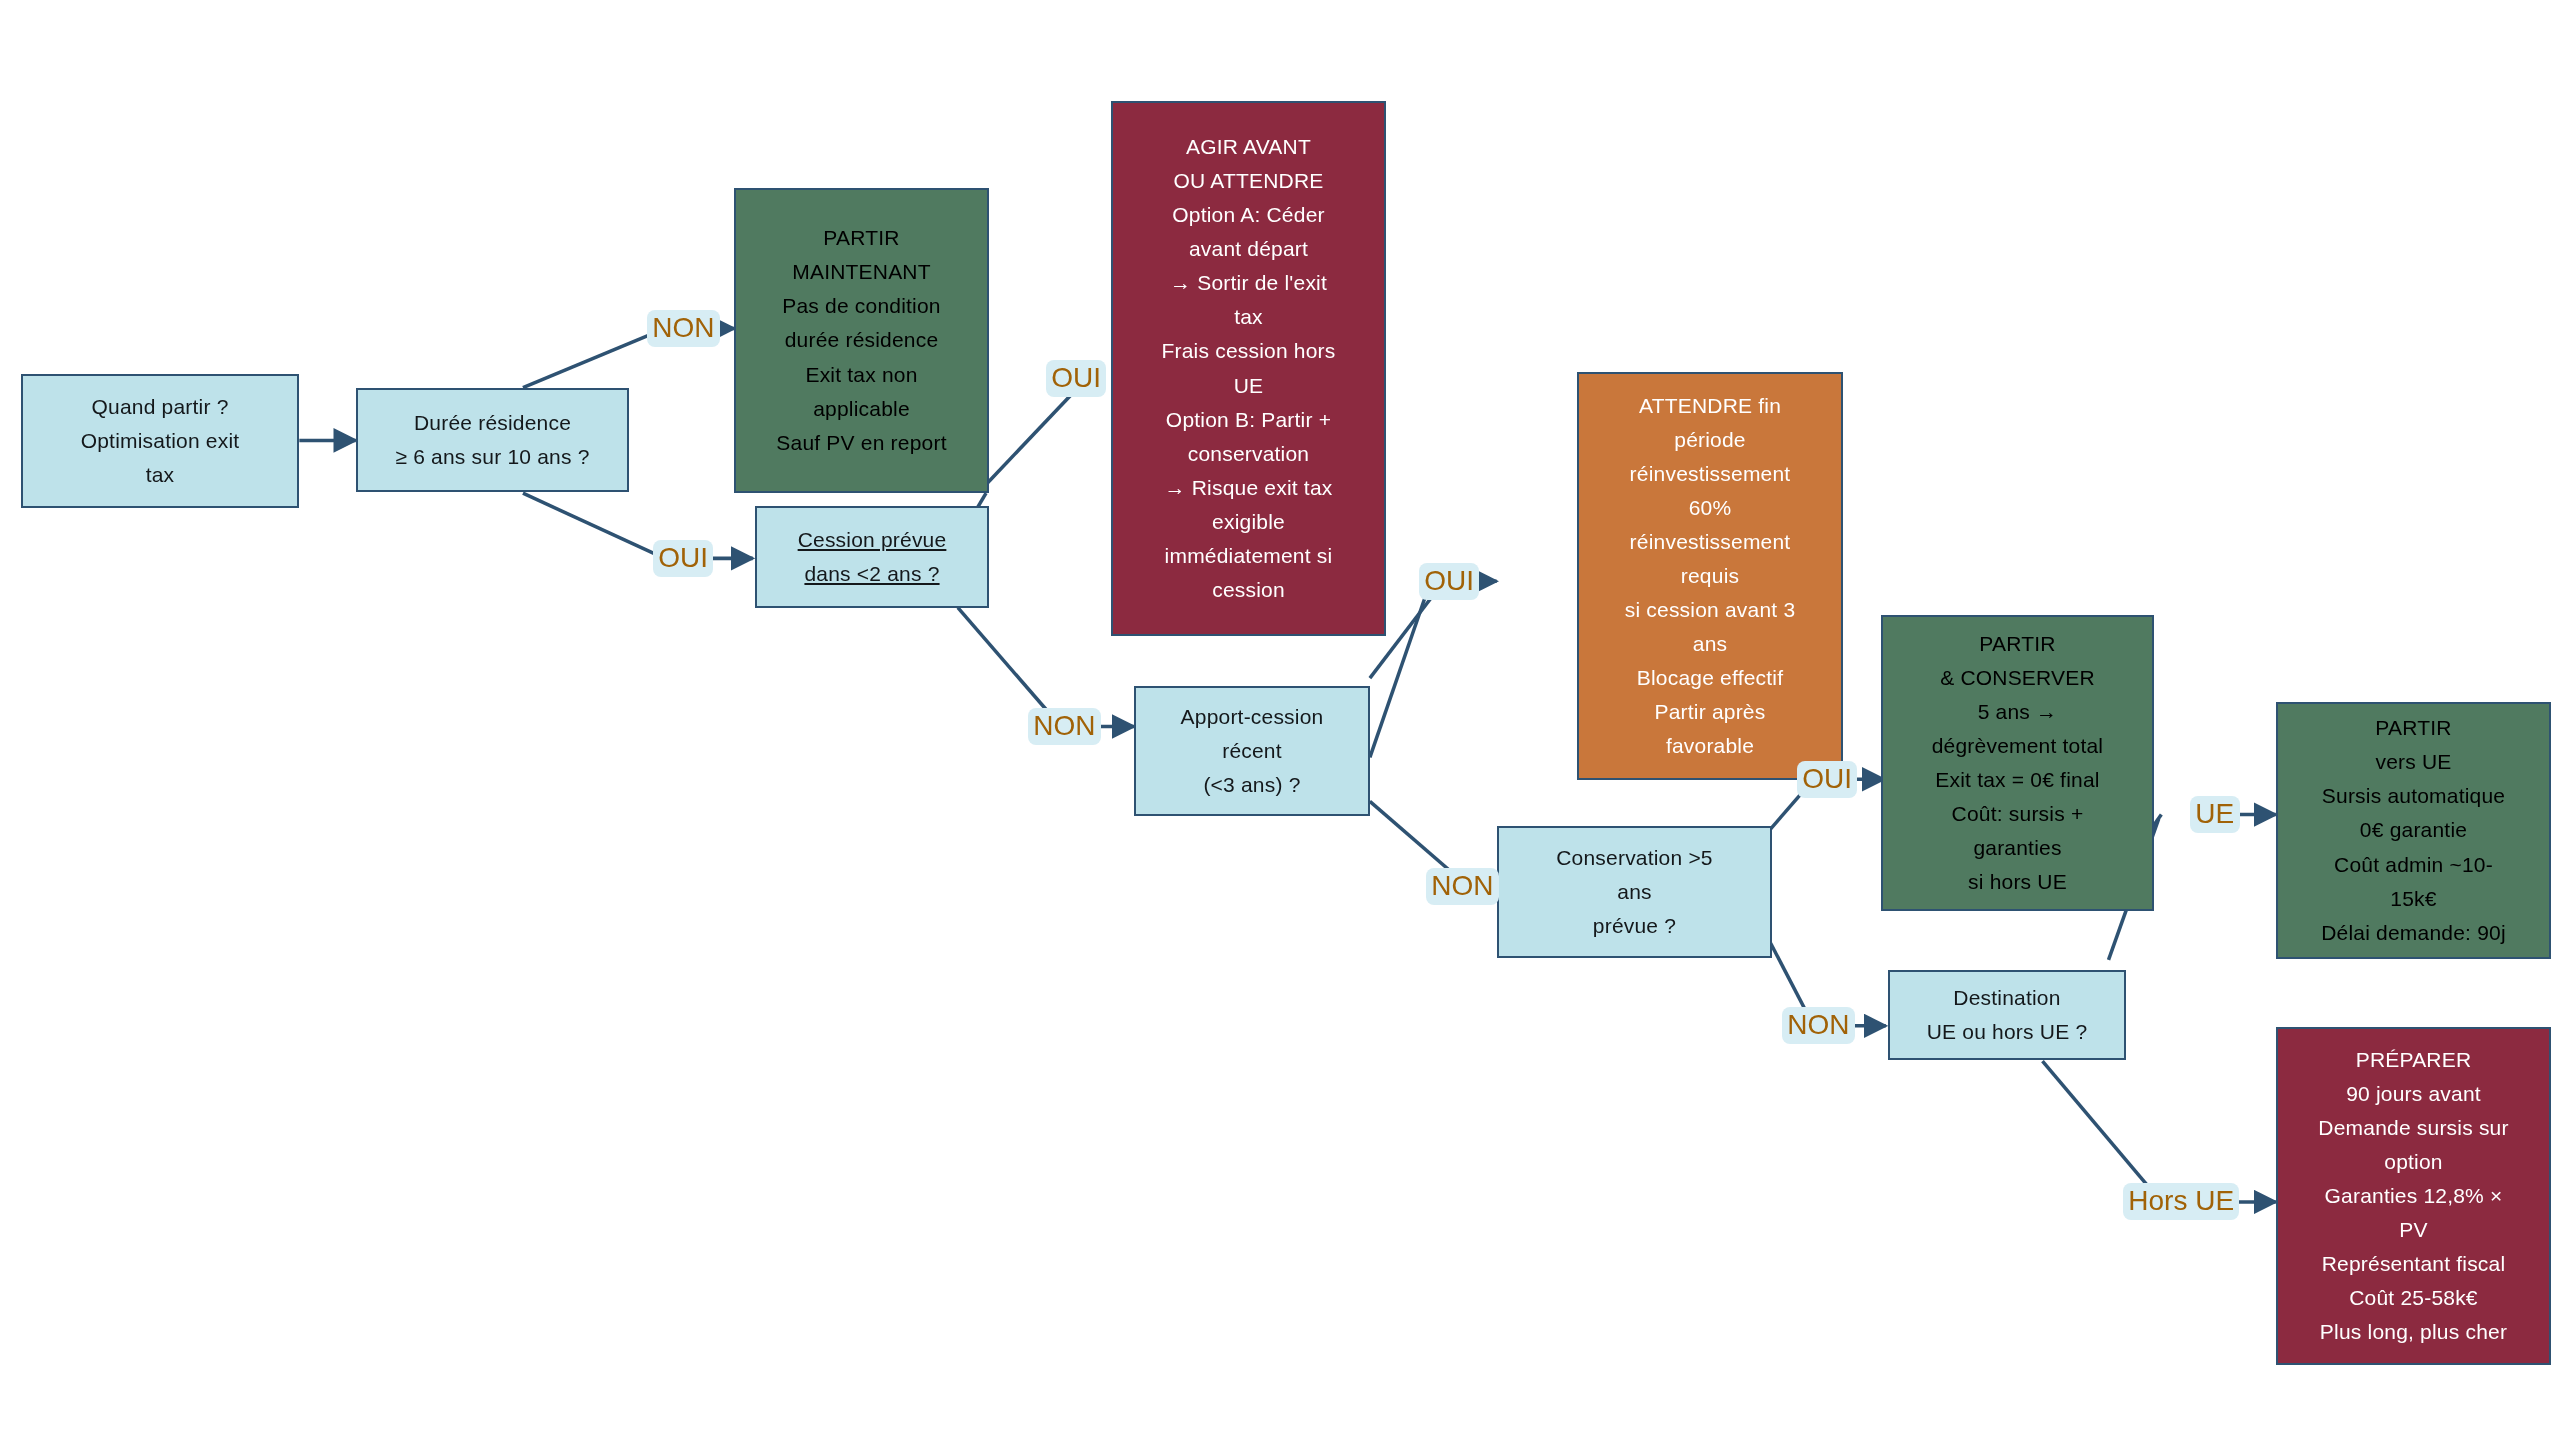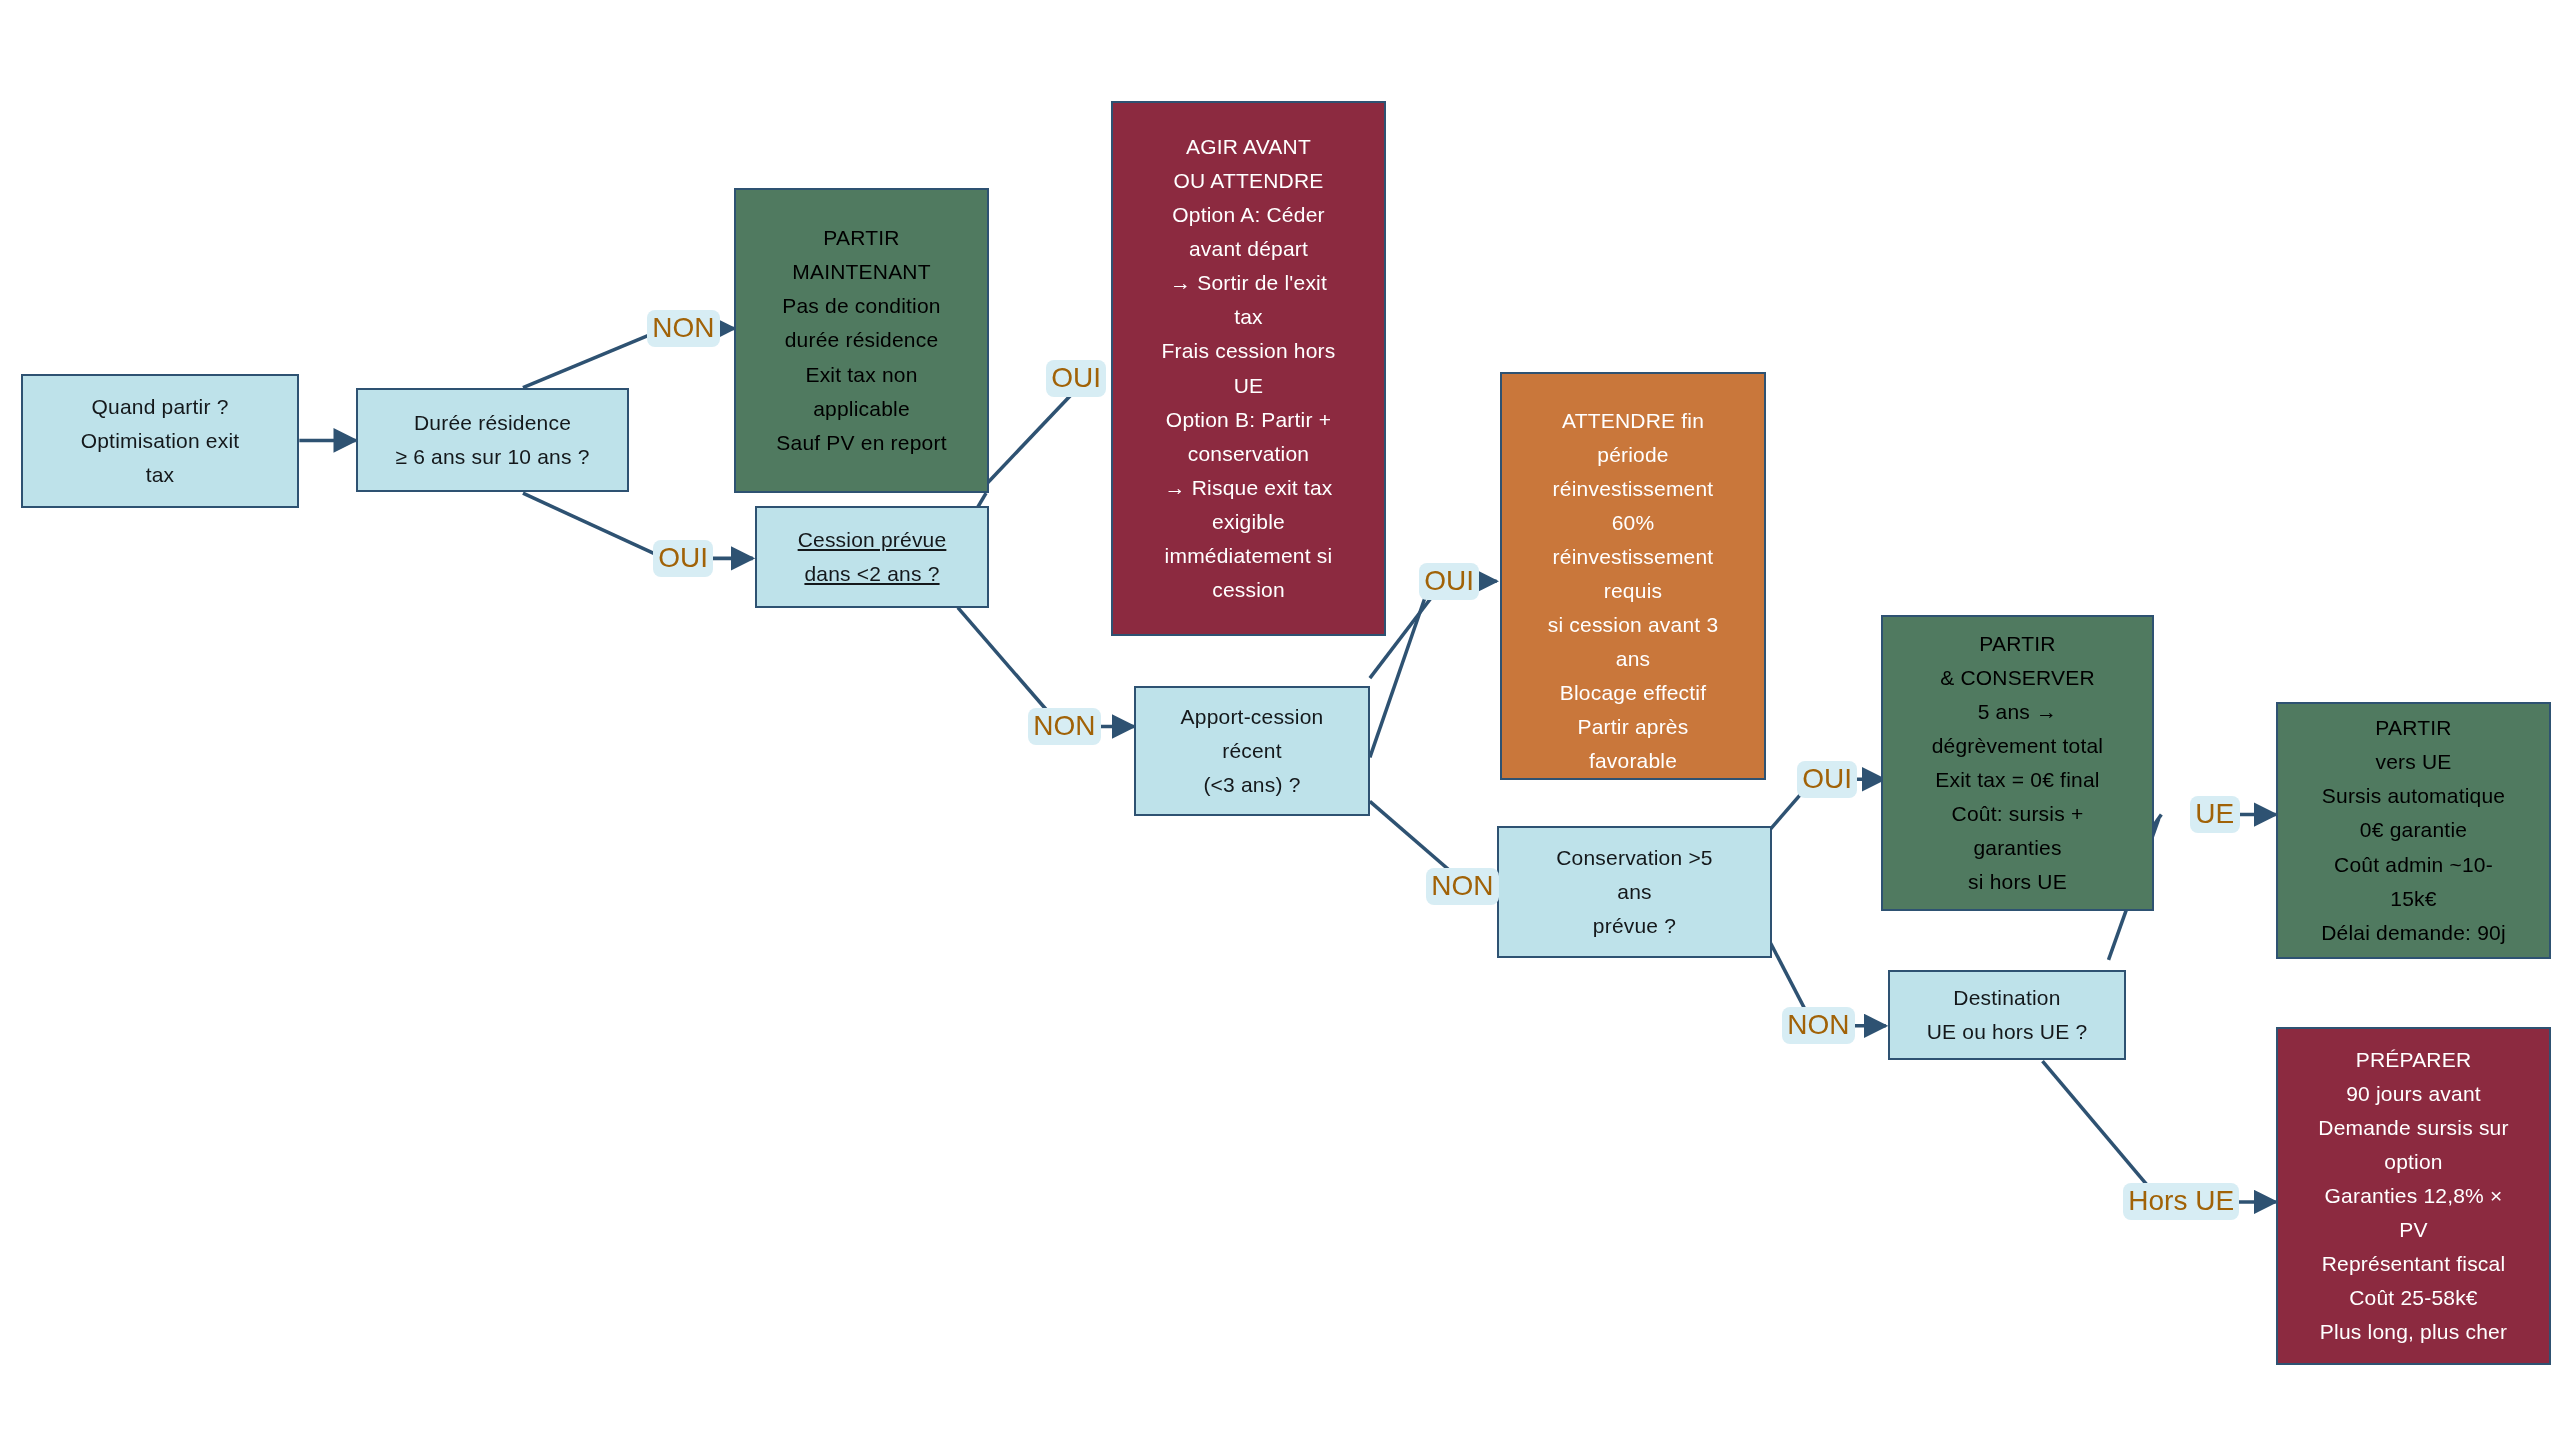--- a/index.html
+++ b/index.html
@@ -165,21 +165,21 @@
     <span class="ln">immédiatement si</span>
     <span class="ln">cession</span>
   </div>
 
   <div class="node decision" style="left:1134px; top:674px; width:236px; height:130px;margin-top:12px;">
     <span class="ln">Apport-cession</span>
     <span class="ln">récent</span>
     <span class="ln">(&lt;3 ans) ?</span>
   </div>
 
-  <div class="node orange" style="left:1500px; top:372px; width:266px; height:408px;justify-content:flex-end;">
+  <div class="node orange" style="left:1577px; top:372px; width:266px; height:408px;">
     <span class="ln">ATTENDRE fin</span>
     <span class="ln">période</span>
     <span class="ln">réinvestissement</span>
     <span class="ln">60%</span>
     <span class="ln">réinvestissement</span>
     <span class="ln">requis</span>
     <span class="ln">si cession avant 3</span>
     <span class="ln">ans</span>
     <span class="ln">Blocage effectif</span>
     <span class="ln">Partir après</span>

